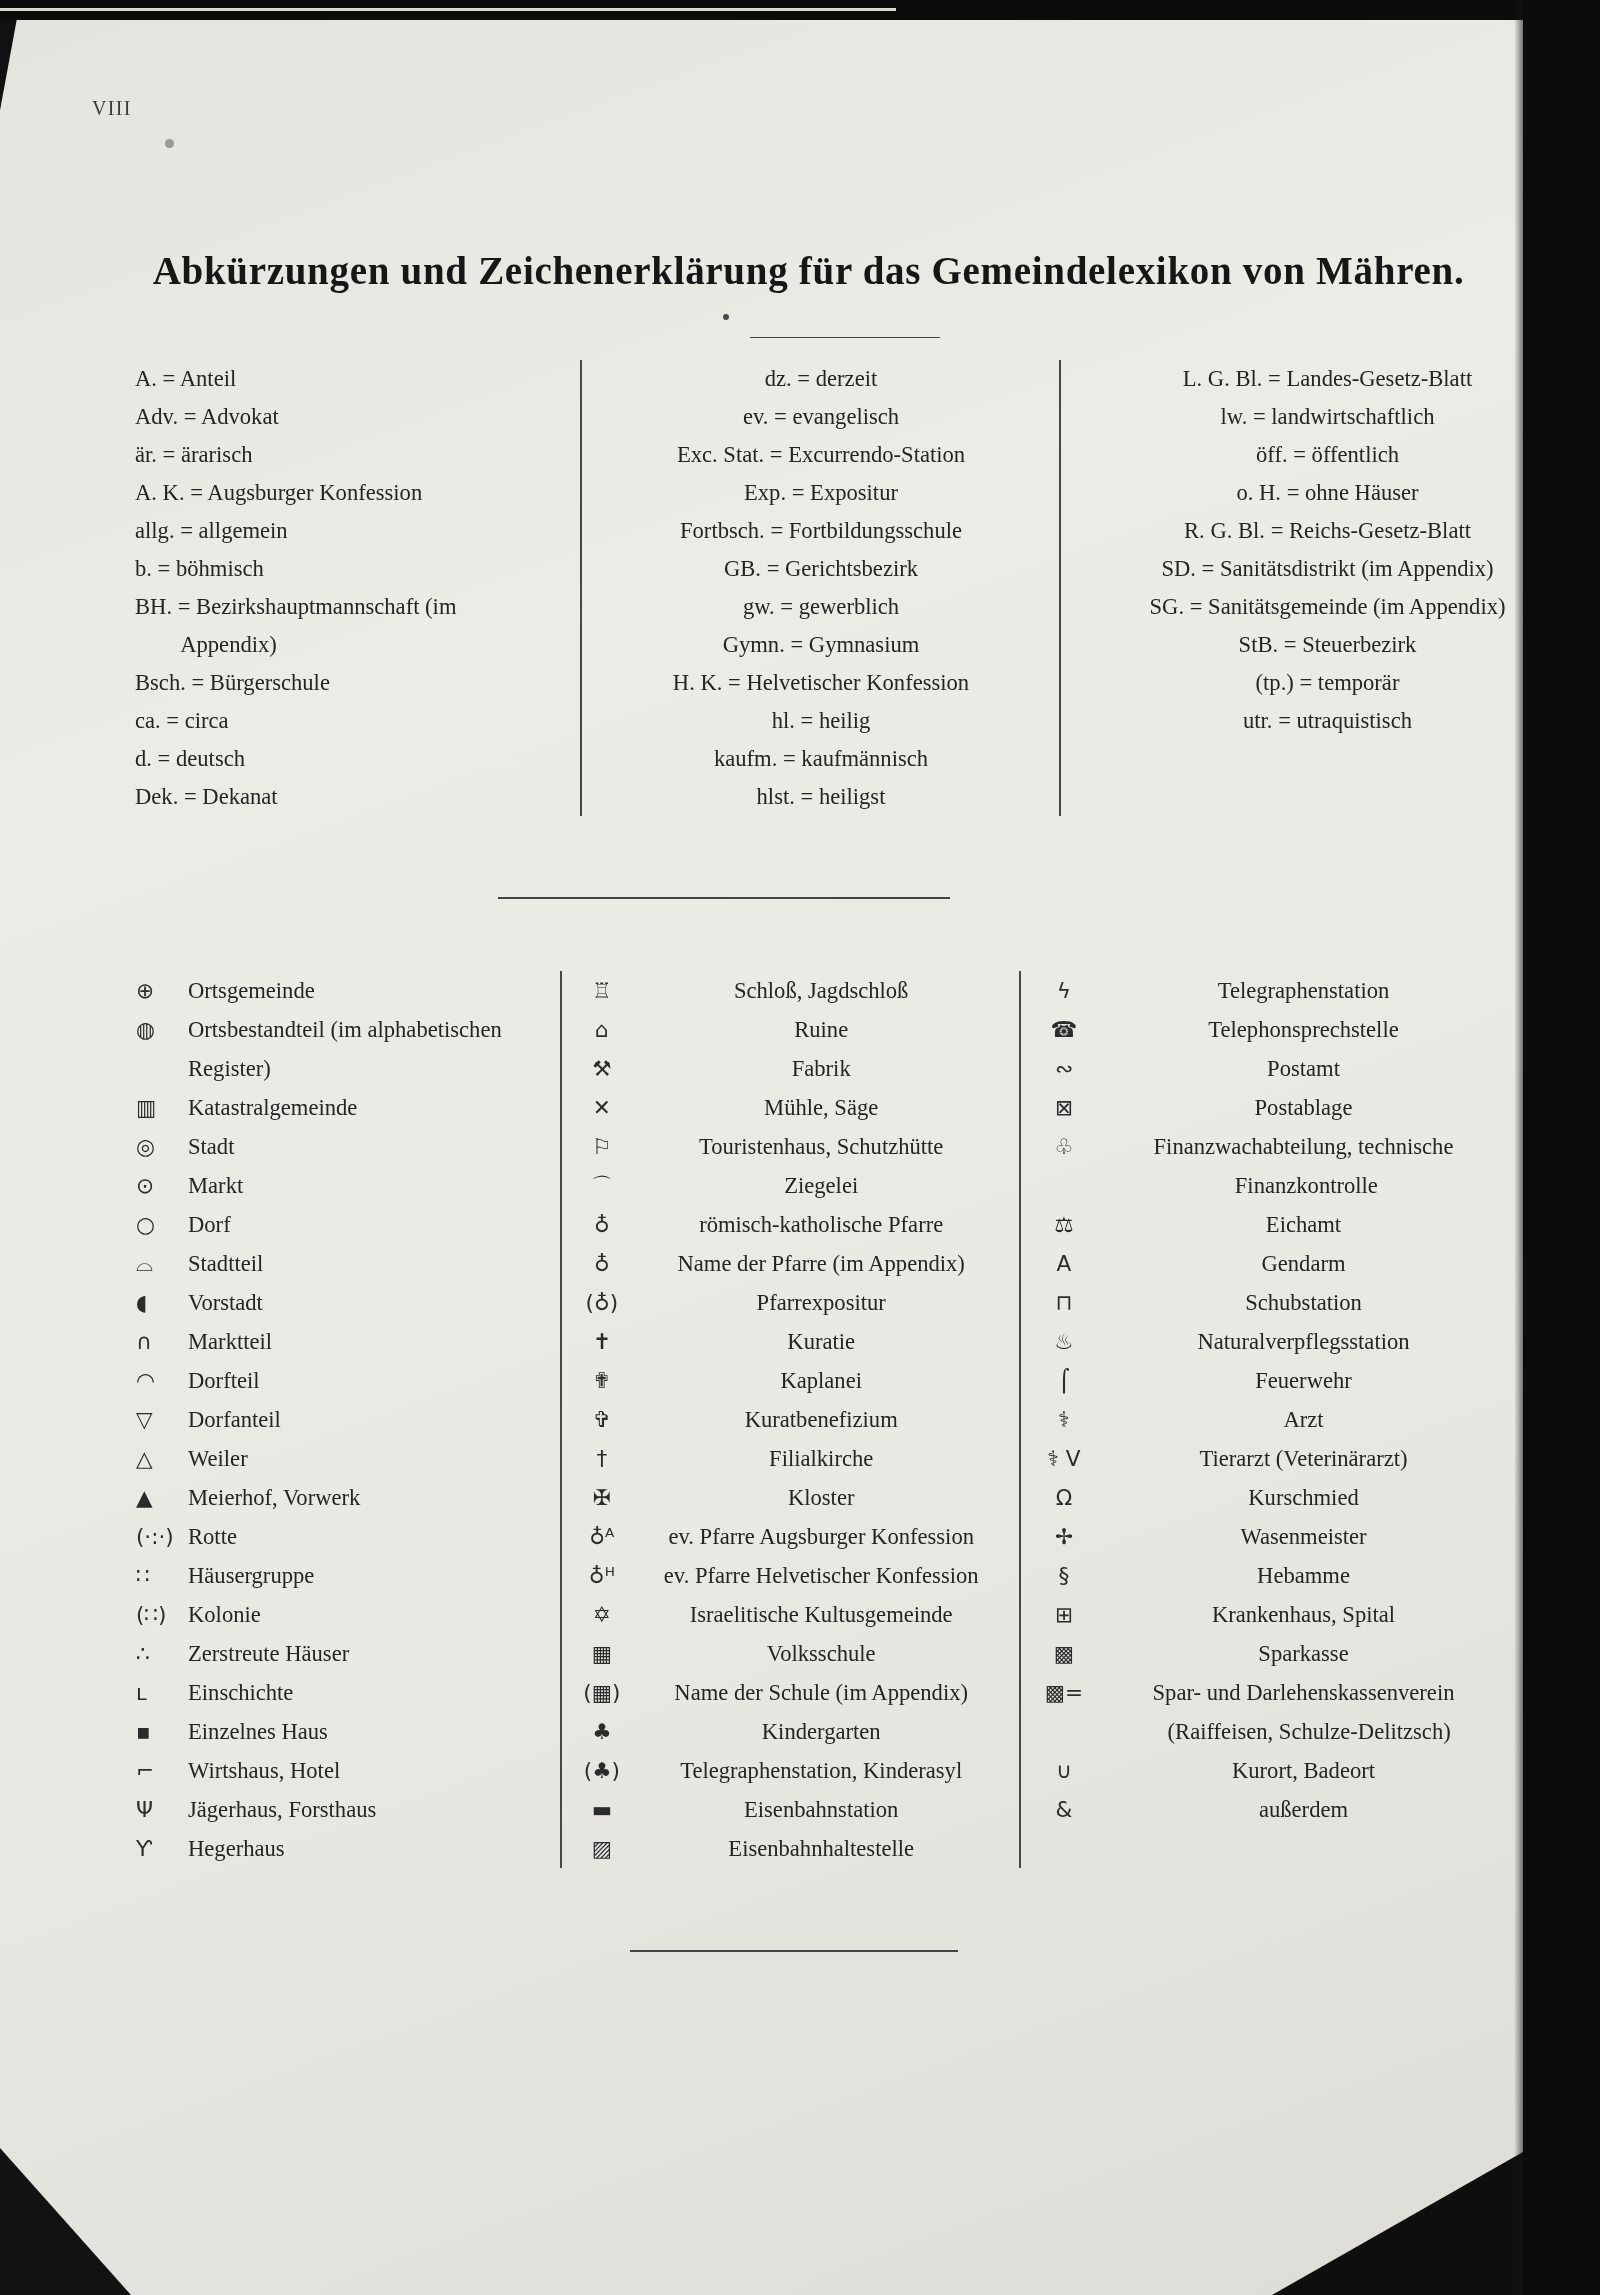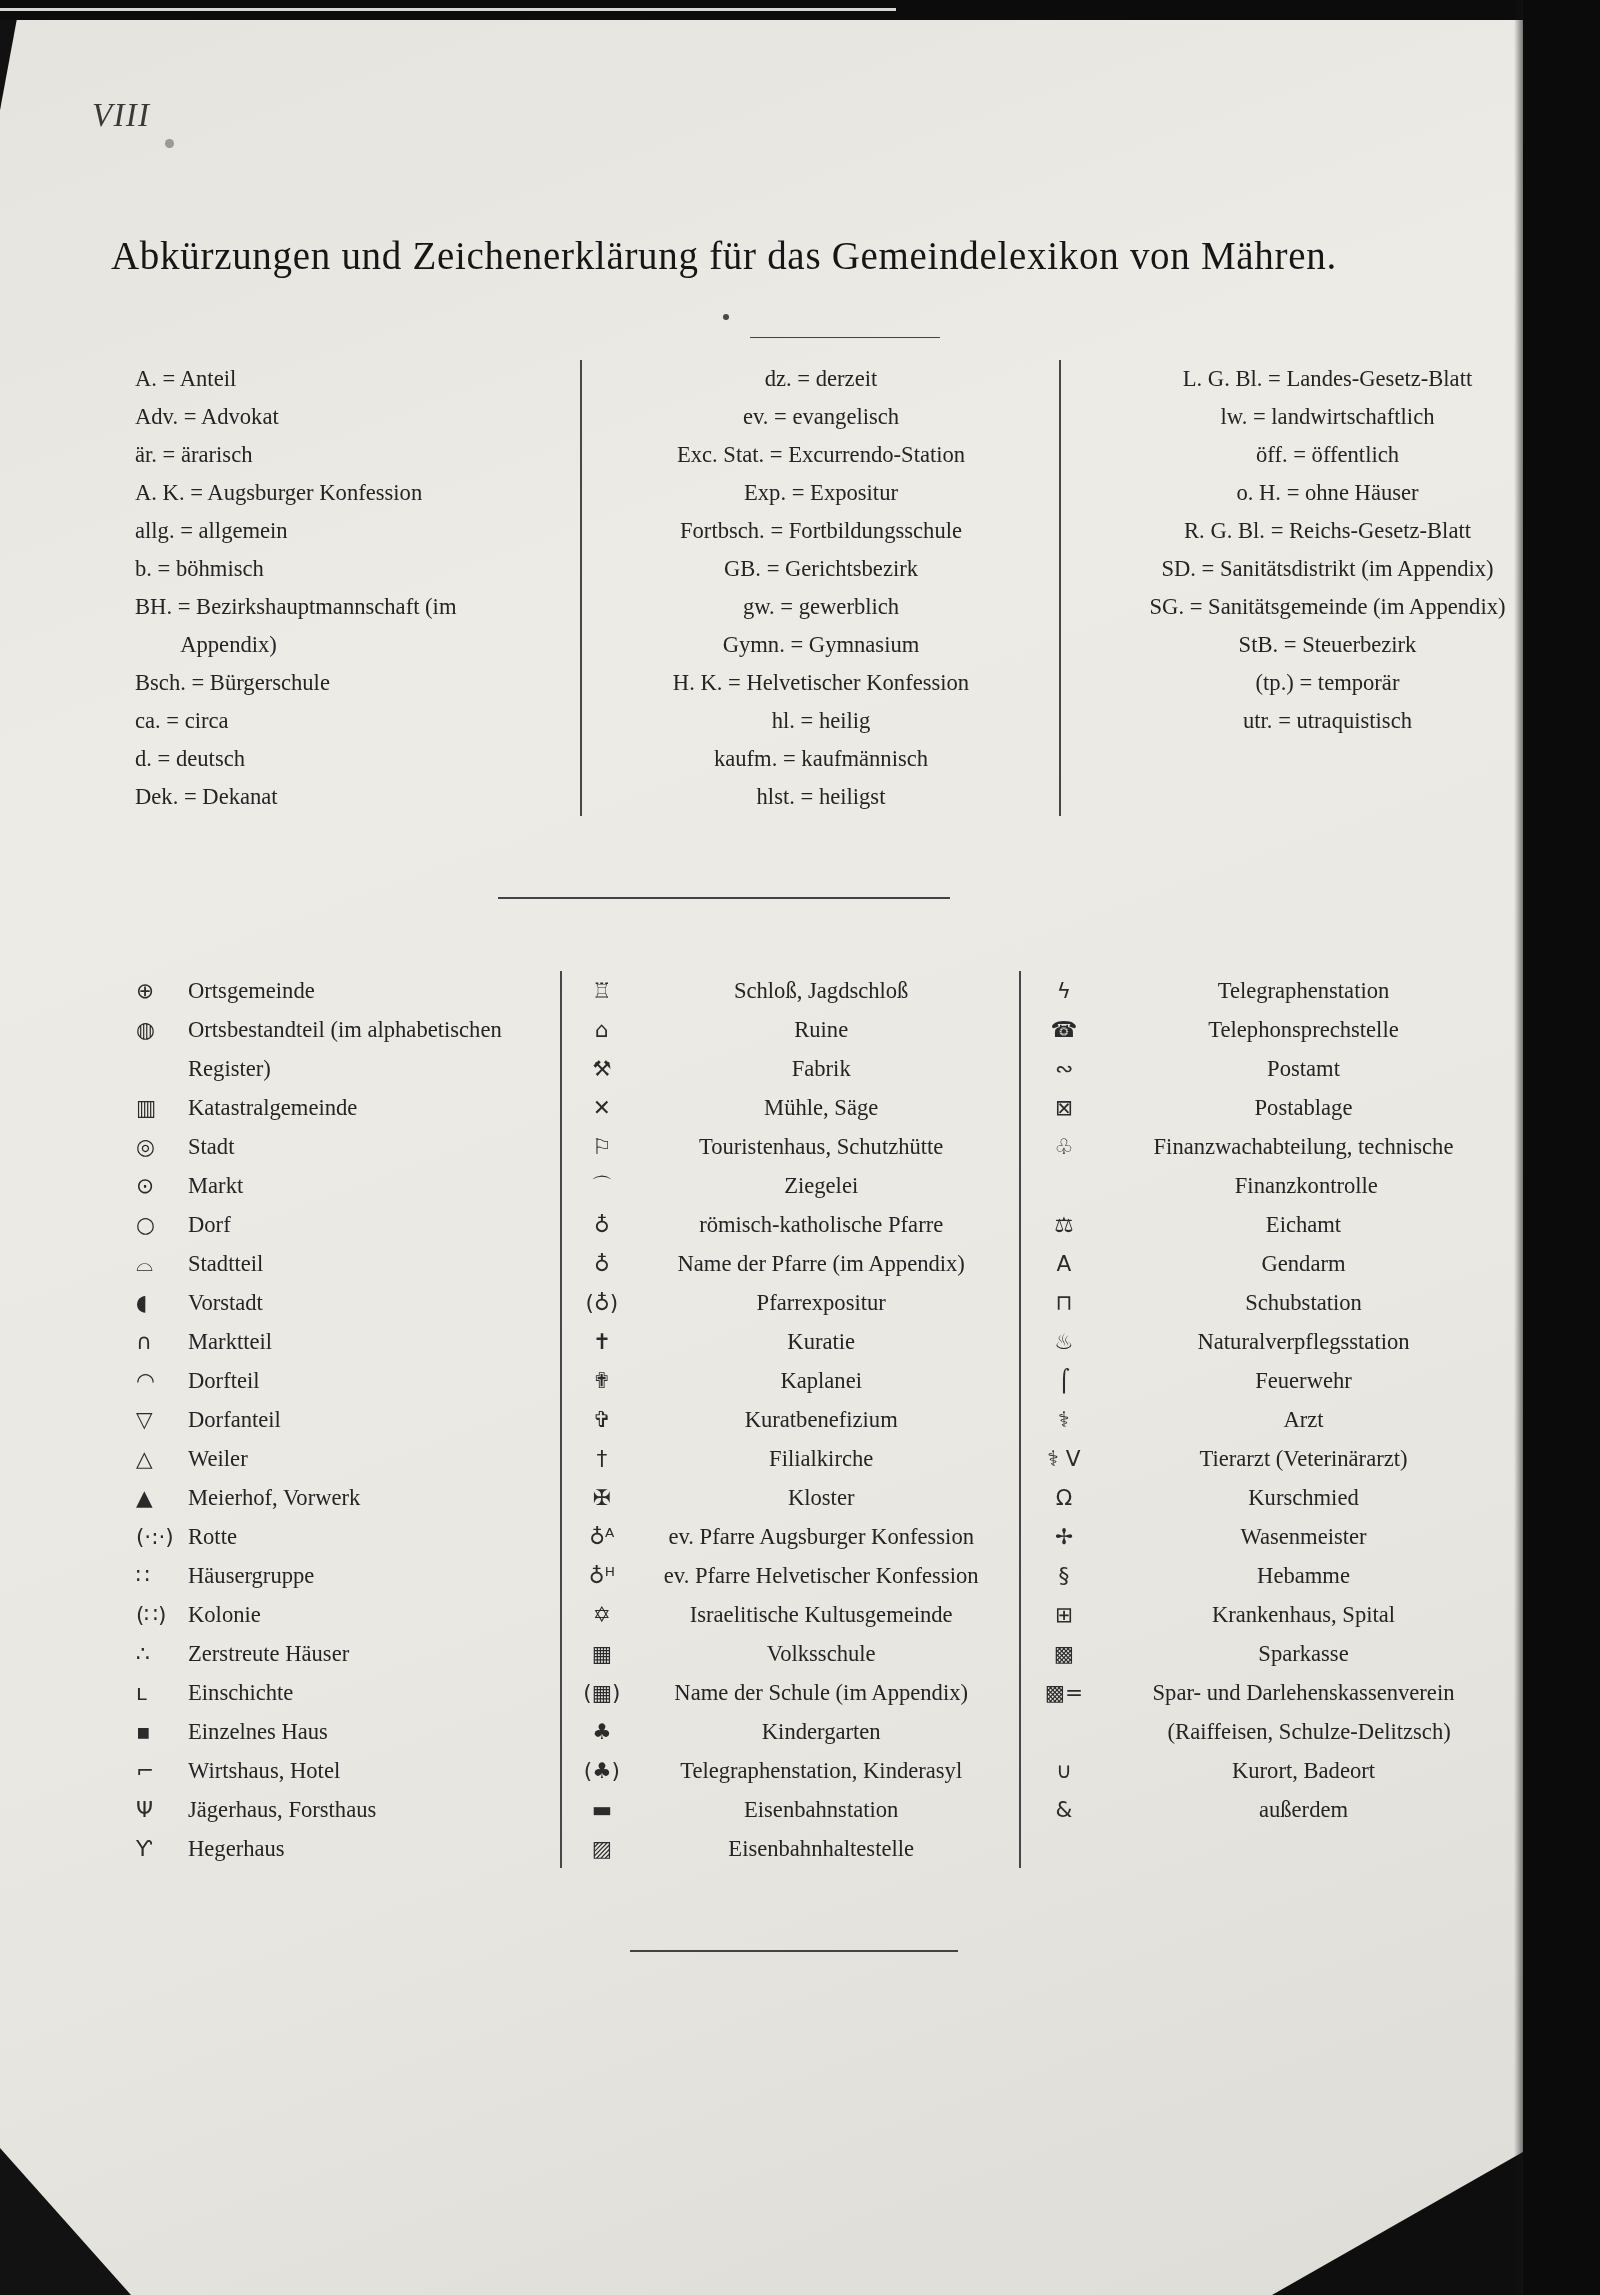--- a/index.html
+++ b/index.html
@@ -22,24 +22,24 @@
     background: linear-gradient(90deg, rgba(20,20,20,0), rgba(20,20,20,0.55)); }
   .scan-corner-tl { position: absolute; left: 0; top: 18.3px; width: 17px; height: 92px; background: #111;
     clip-path: polygon(0 0, 100% 0, 0 100%); z-index: 5; }
   .scan-corner-bl { position: absolute; left: 0; bottom: 0; width: 131px; height: 147px; background: #121212;
     clip-path: polygon(0 0, 100% 100%, 0 100%); z-index: 5; }
   .scan-corner-br { position: absolute; right: 0; bottom: 0; width: 328px; height: 187px; background: #0e0e0e;
     clip-path: polygon(100% 0, 100% 100%, 0 100%); z-index: 5; }
   .speck { position: absolute; top: 139px; left: 165px; width: 8.5px; height: 8.5px; border-radius: 50%; background: #9b9b96; }
   .title-speck { position: absolute; top: 314px; left: 723px; width: 5.9px; height: 5.9px; border-radius: 50%; background: #4a4a4a; }
 
-  .page-number { position: absolute; top: 97px; left: 92px; font-size: 33px; letter-spacing: 1.3px; color: #3a3a3a; font-style: italic; }
+  .page-number { position: absolute; top: 97px; left: 92px; font-size: 20px; letter-spacing: 1.3px; color: #3a3a3a; }
   .doc-title {
-    position: absolute; top: 233px; left: 111px; width: 1395px;
-    text-align: left; font-size: 39px; font-weight: normal; color: #161616; letter-spacing: 0.7px;
+    position: absolute; top: 248px; left: 111px; width: 1395px;
+    text-align: center; font-size: 39px; font-weight: bold; color: #161616; letter-spacing: 0.7px;
   }
   .rule { position: absolute; background: #434343; height: 2px; }
   .rule-under-title { top: 337px; left: 750px; width: 190px; height: 1.3px; }
   .rule-mid { top: 897px; left: 498px; width: 452px; }
   .rule-bottom { top: 1950px; left: 630px; width: 328px; }
 
   .grid3 { position: absolute; left: 98px; width: 1423px; display: grid; grid-template-columns: 462px 459px 502px; }
   .abbrev-table { top: 360px; gap: 20px; }
   .symbols-table { top: 971px; }
   .col { font-size: 22.6px; line-height: 38px; }

